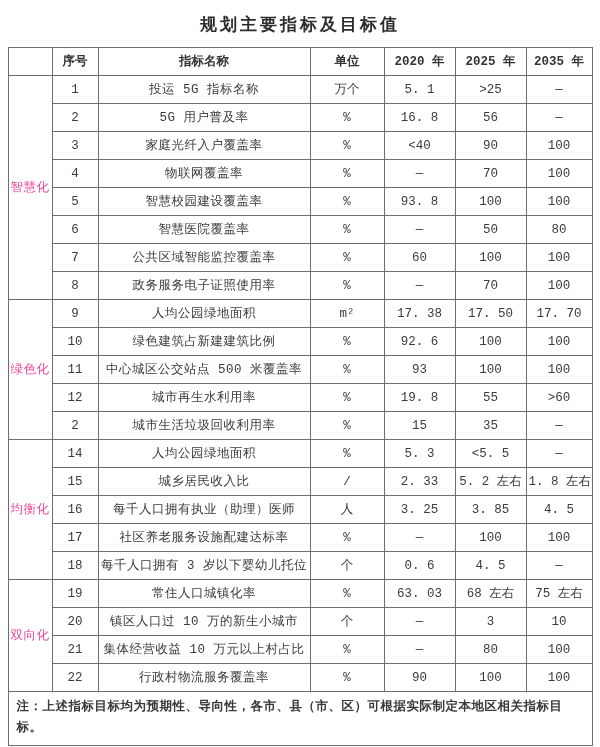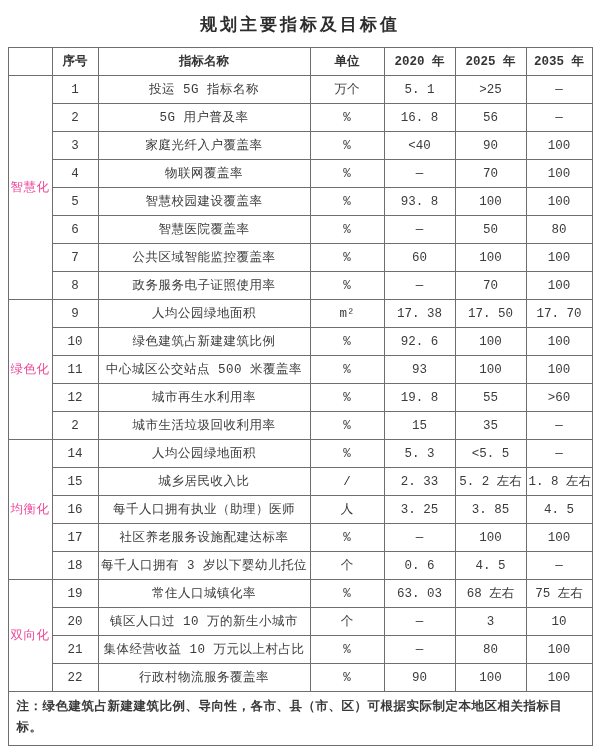--- a/index.html
+++ b/index.html
@@ -272,16 +272,16 @@
         <td>22</td>
         <td class="name-cell">行政村物流服务覆盖率</td>
         <td>%</td>
         <td>90</td>
         <td>100</td>
         <td>100</td>
       </tr>
     </tbody>
   <tfoot>
     <tr>
-      <td class="note-cell" colspan="7">注：绿色建筑占新建建筑比例、导向性，各市、县（市、区）可根据实际制定本地区相关指标目标。</td>
+      <td class="note-cell" colspan="7">注：上述指标目标均为预期性、导向性，各市、县（市、区）可根据实际制定本地区相关指标目标。</td>
     </tr>
   </tfoot>
 </table>
 
 </body></html>

